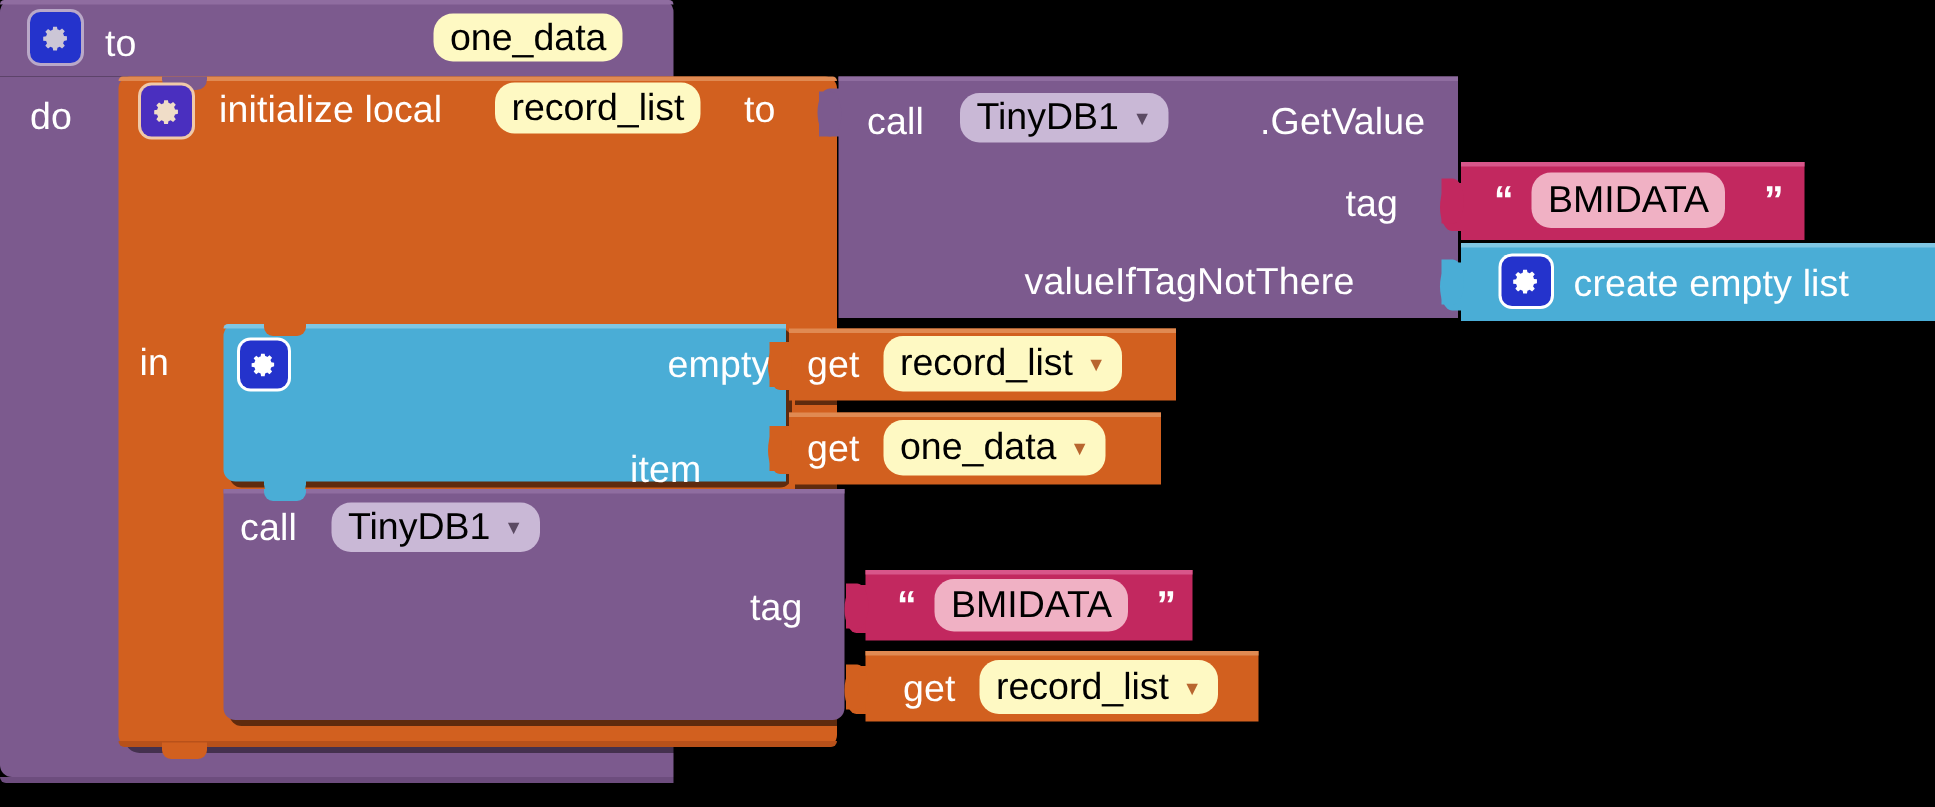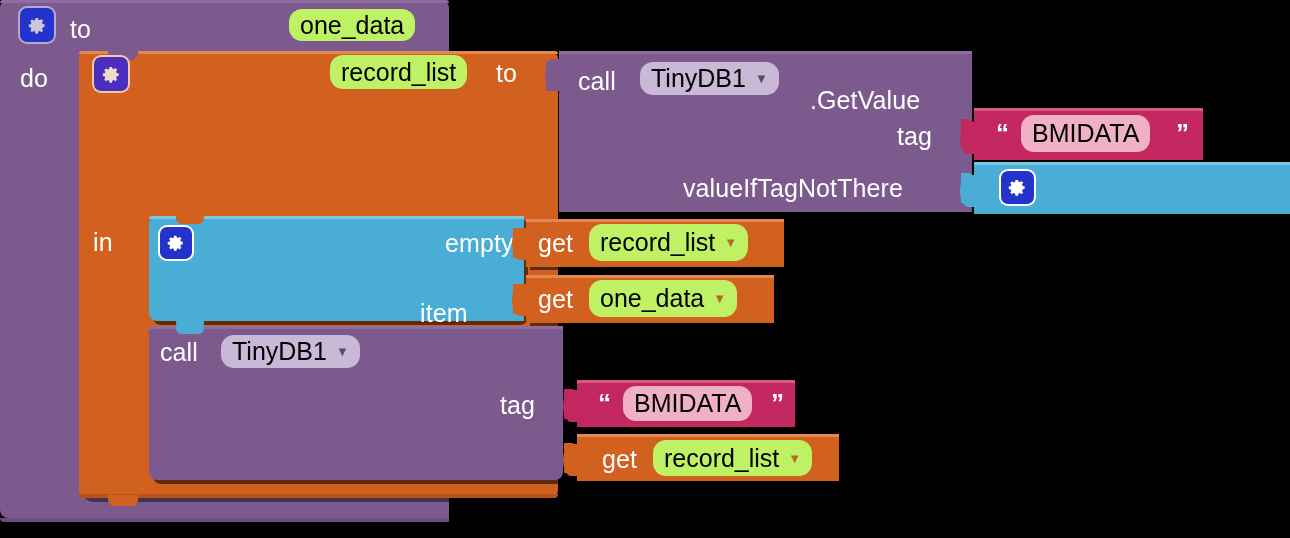--- a/index.html
+++ b/index.html
@@ -20,21 +20,21 @@
   .crimson  {background:#c2285f;}
 
   .lbl{position:absolute;color:#ffffff;font-size:25px;line-height:1;
        white-space:nowrap;letter-spacing:.1px;}
 
   
   .field{position:absolute;box-sizing:border-box;display:flex;align-items:center;
          justify-content:center;border-radius:13px;color:#000;font-size:25px;
          white-space:nowrap;padding:0 11px;}
   .f-lav {background:#c9b8d6;}      
-  .f-peach{background:#bef264;}     
+  .f-peach{background:#fef9c3;}     
   .f-pink{background:#f0b1c4;}      
 
   .caret{margin-left:9px;font-size:13px;color:#5b4a63;line-height:1;}
   .caret.orange-c{color:#b8662f;}
 
   
   .gear{position:absolute;box-sizing:border-box;border-radius:7px;
         background:#2433cc;display:flex;align-items:center;justify-content:center;}
   .gear.ring-l{box-shadow:0 0 0 2px #b9a8c8;}
   .gear.ring-p{box-shadow:0 0 0 2px #f0c9a8;}
@@ -90,20 +90,21 @@
   <div class="bump orange" style="left:108px;top:495px;width:30px;height:11px;"></div>
 
   <div class="blk purple" style="left:108px;top:51px;width:30px;height:9px;border-radius:0 0 7px 7px;"></div>
 
   <div class="gear ring-p" style="left:94px;top:57px;width:34px;height:34px;background:#4a2fbf;">
     <svg width="19" height="19" viewBox="0 0 24 24" aria-hidden="true">
       <path fill="#f0ddc8" d="M12 8.2a3.8 3.8 0 1 0 0 7.6 3.8 3.8 0 0 0 0-7.6zm0 5.8a2 2 0 1 1 0-4 2 2 0 0 1 0 4z"></path>
       <path fill="#f0ddc8" d="M21 13.6v-3.2l-2.5-.4a6.9 6.9 0 0 0-.8-1.9l1.5-2-2.3-2.3-2 1.5a6.9 6.9 0 0 0-1.9-.8L12.6 2.4h-3.2l-.4 2.5a6.9 6.9 0 0 0-1.9.8l-2-1.5L2.8 6.5l1.5 2a6.9 6.9 0 0 0-.8 1.9L1 10.8v3.2l2.5.4c.18.67.45 1.3.8 1.9l-1.5 2 2.3 2.3 2-1.5c.6.35 1.23.62 1.9.8l.4 2.5h3.2l.4-2.5c.67-.18 1.3-.45 1.9-.8l2 1.5 2.3-2.3-1.5-2c.35-.6.62-1.23.8-1.9L21 13.6z"></path>
     </svg>
   </div>
+  <span class="lbl" style="left:146px;top:61px;">initialize local</span>
   <div class="field f-peach" style="left:330px;top:55px;height:34px;">
     <span>record_list</span>
   </div>
   <span class="lbl" style="left:496px;top:61px;">to</span>
   <span class="lbl" style="left:93px;top:230px;">in</span>
 
   <div class="socket purple" style="left:545px;top:59px;width:16px;height:32px;background:#7c5a8e;"></div>
 
   <div class="shadow" style="left:563px;top:54px;width:413px;height:165px;"></div>
   <div class="blk purple" style="left:559px;top:51px;width:413px;height:161px;"></div>
@@ -111,21 +112,21 @@
 
   <div class="plug" style="left:546px;top:61px;">
       <i style="background:#7c5a8e;"></i>
     </div>
 
   <span class="lbl" style="left:578px;top:69px;">call</span>
   <div class="field f-lav" style="left:640px;top:62px;height:33px;">
     <span>TinyDB1</span>
     <span class="caret">▼</span>
   </div>
-  <span class="lbl" style="left:810px;top:69px;margin-top:19px;">.GetValue</span>
+  <span class="lbl" style="left:840px;top:69px;">.GetValue</span>
 
   <span class="lbl" style="left:897px;top:124px;">tag</span>
   <div class="socket crimson" style="left:960px;top:122px;width:16px;height:32px;"></div>
 
   <div class="shadow" style="left:978px;top:111px;width:229px;height:52px;"></div>
   <div class="blk crimson" style="left:974px;top:108px;width:229px;height:52px;"></div>
   <div class="blk" style="left:974px;top:108px;width:229px;height:3px;background:#d8568a;"></div>
   <div class="plug" style="left:961px;top:119px;">
       <i style="background:#c2285f;"></i>
     </div>
@@ -142,20 +143,21 @@
   <div class="blk cyan-l" style="left:974px;top:162px;width:316px;height:3px;"></div>
   <div class="plug" style="left:961px;top:173px;">
       <i style="background:#4aadd6;"></i>
     </div>
   <div class="gear ring-c" style="left:1001px;top:171px;width:33px;height:33px;">
     <svg width="19" height="19" viewBox="0 0 24 24" aria-hidden="true">
       <path fill="#ffffff" d="M12 8.2a3.8 3.8 0 1 0 0 7.6 3.8 3.8 0 0 0 0-7.6zm0 5.8a2 2 0 1 1 0-4 2 2 0 0 1 0 4z"></path>
       <path fill="#ffffff" d="M21 13.6v-3.2l-2.5-.4a6.9 6.9 0 0 0-.8-1.9l1.5-2-2.3-2.3-2 1.5a6.9 6.9 0 0 0-1.9-.8L12.6 2.4h-3.2l-.4 2.5a6.9 6.9 0 0 0-1.9.8l-2-1.5L2.8 6.5l1.5 2a6.9 6.9 0 0 0-.8 1.9L1 10.8v3.2l2.5.4c.18.67.45 1.3.8 1.9l-1.5 2 2.3 2.3 2-1.5c.6.35 1.23.62 1.9.8l.4 2.5h3.2l.4-2.5c.67-.18 1.3-.45 1.9-.8l2 1.5 2.3-2.3-1.5-2c.35-.6.62-1.23.8-1.9L21 13.6z"></path>
     </svg>
   </div>
+  <span class="lbl" style="left:1049px;top:177px;">create empty list</span>
 
   <div class="shadow" style="left:153px;top:219px;width:375px;height:106px;border-radius:8px;"></div>
   <div class="blk cyan" style="left:149px;top:216px;width:375px;height:105px;border-radius:8px 0 0 8px;"></div>
   <div class="blk cyan-l" style="left:149px;top:216px;width:375px;height:3px;border-radius:8px 0 0 0;"></div>
 
   <div class="blk orange" style="left:176px;top:216px;width:28px;height:8px;border-radius:0 0 6px 6px;"></div>
 
   <div class="bump cyan" style="left:176px;top:320px;width:28px;height:9px;"></div>
 
   <div class="gear ring-c" style="left:160px;top:227px;width:32px;height:32px;">

